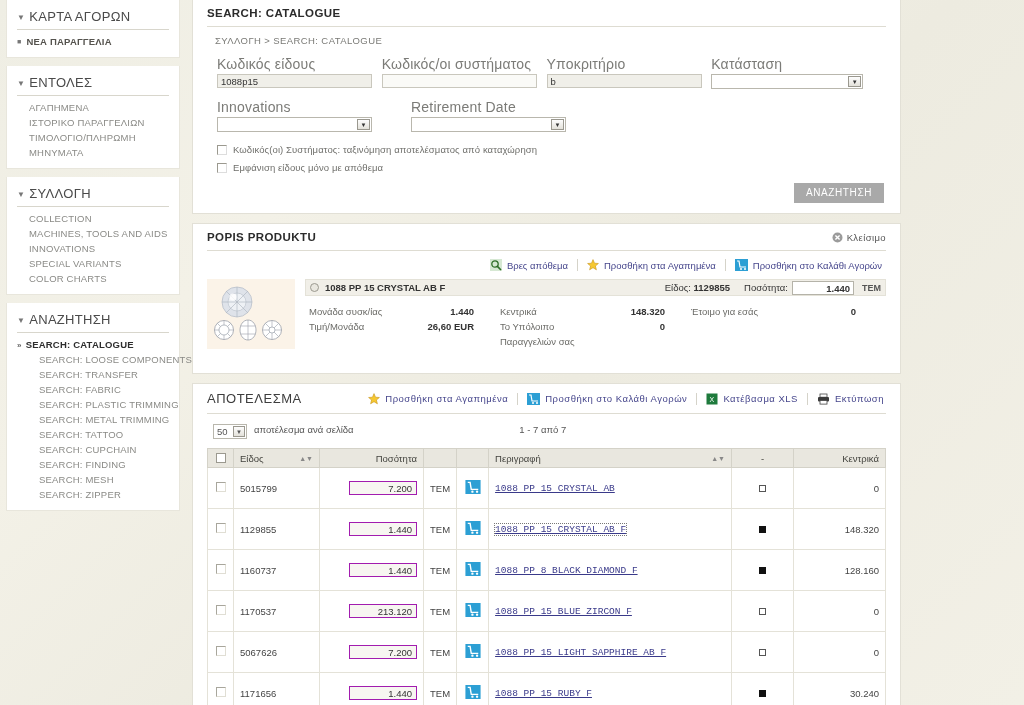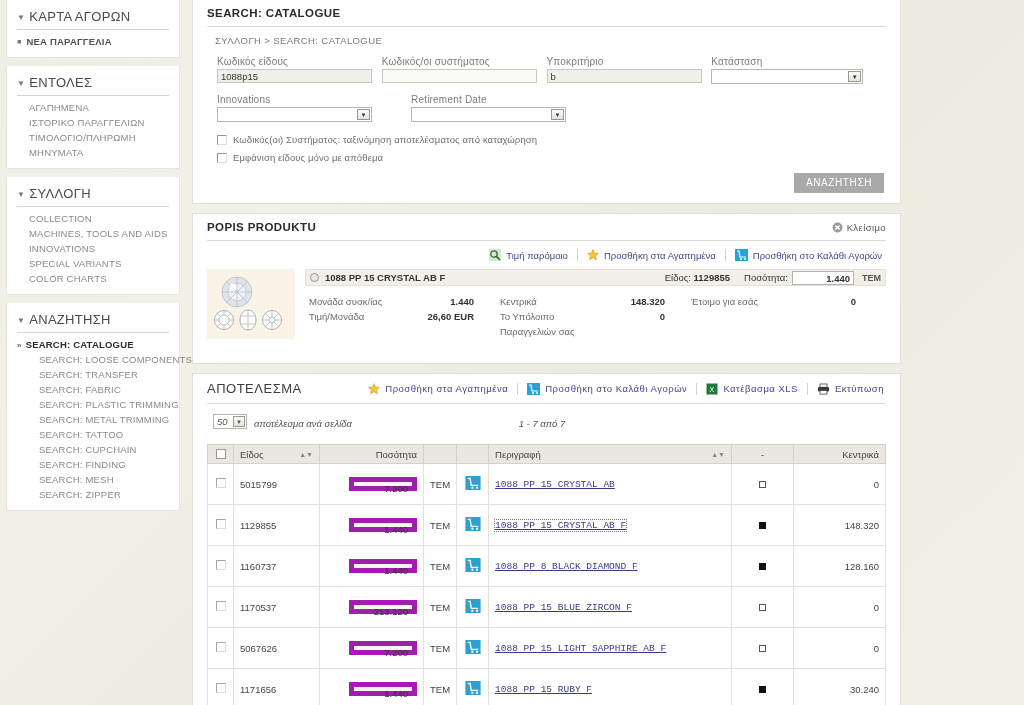--- a/index.html
+++ b/index.html
@@ -85,21 +85,21 @@
     color: #7a7a76;
     letter-spacing: .4px;
     padding: 8px 0 2px 8px;
   }
 
   
   .form-area { padding: 8px 10px 0 10px; }
   .form-row { display: flex; gap: 0; margin-bottom: 10px; }
   .field { width: 194px; margin-right: 0; }
   .field-label {
-    font-size: 10px;
+    font-size: 14px;
     color: #7b7b77;
     margin-bottom: 2px;
     letter-spacing: .2px;
     white-space: nowrap;
   }
   .txt {
     width: 155px;
     height: 14px;
     border: 1px solid #c9c7bd;
     background: #f0efe9;
@@ -215,23 +215,23 @@
   .stat-col { display: flex; }
   .stat-col.c1 { width: 232px; }
   .stat-col.c2 { width: 232px; }
   .stat-col.c3 { width: 232px; }
   .stat-names { color: #6a6a66; }
   .stat-names div, .stat-vals div { height: 15px; line-height: 15px; white-space: nowrap; }
   .stat-vals { margin-left: auto; font-weight: bold; color: #333; text-align: right; padding-right: 26px; }
 
   
   .res-controls {
-    display: flex; align-items: flex-end;
-    padding: 10px 4px 15px 6px;
-    font-size: 9.5px; color: #555; font-style: italic;
+    display: flex; align-items: flex-start;
+    padding: 10px 4px 9px 6px;
+    font-size: 9.5px; color: #555;
   }
   .perpage {
     width: 34px; height: 15px;
     border: 1px solid #b9b7ad; background: #fff;
     display: flex; align-items: center;
     font-size: 9.5px; padding-left: 3px;
     position: relative; margin-right: 7px;
   }
   .perpage .arrow {
     position: absolute; right: 1px; top: 1px;
@@ -273,21 +273,21 @@
     background: #fff; display: inline-block; vertical-align: -1px;
   }
   .row-cbox {
     width: 10px; height: 10px; border: 1px solid #a8a69c;
     border-right-color: #e0ded4; border-bottom-color: #e0ded4;
     background: #fff; display: inline-block;
   }
   .qty-cell {
     display: inline-block;
     width: 68px; height: 14px;
-    border: 5px solid #a21caf;
+    border: 1px solid #a21caf;
     background: #f7f6f1;
     text-align: right; padding-right: 4px;
     line-height: 13px; font-size: 9.5px; color: #333;
     vertical-align: middle;
   }
   .tem { color: #555; padding-left: 5px; font-size: 9px; }
   .desc-link { color: #3a3a8a; text-decoration: underline; cursor: pointer; font-family: Liberation Mono, monospace; }
   .desc-link.sel { outline: 1px dotted #777; }
   .stock-sq { width: 7px; height: 7px; display: inline-block; border: 1px solid #555; }
   .stock-sq.filled { background: #111; border-color: #111; }
@@ -440,21 +440,21 @@
 
       <div class="tool-bar">
         <span class="tool-item">
           <span class="ic">
             <svg width="12" height="12" viewBox="0 0 12 12">
               <rect x="0" y="0" width="12" height="12" fill="#5aa24e" opacity="0.25"></rect>
               <circle cx="5" cy="5" r="3.2" fill="none" stroke="#2f6d28" stroke-width="1.3"></circle>
               <path d="M7.4 7.4 L11 11" stroke="#2f6d28" stroke-width="1.6"></path>
             </svg>
           </span>
-          <span>Τιμή παρόμοιο</span>
+          <span>Βρες απόθεμα</span>
         </span>
         <span class="tool-item">
           <span class="ic">
             <svg width="12" height="12" viewBox="0 0 12 12">
               <polygon points="6,0.6 7.5,4.2 11.4,4.5 8.4,7 9.4,10.8 6,8.7 2.6,10.8 3.6,7 0.6,4.5 4.5,4.2" fill="#f6c830" stroke="#c8941a" stroke-width="0.6"></polygon>
             </svg>
           </span>
           <span>Προσθήκη στα Αγαπημένα</span>
         </span>
         <span class="tool-item">

